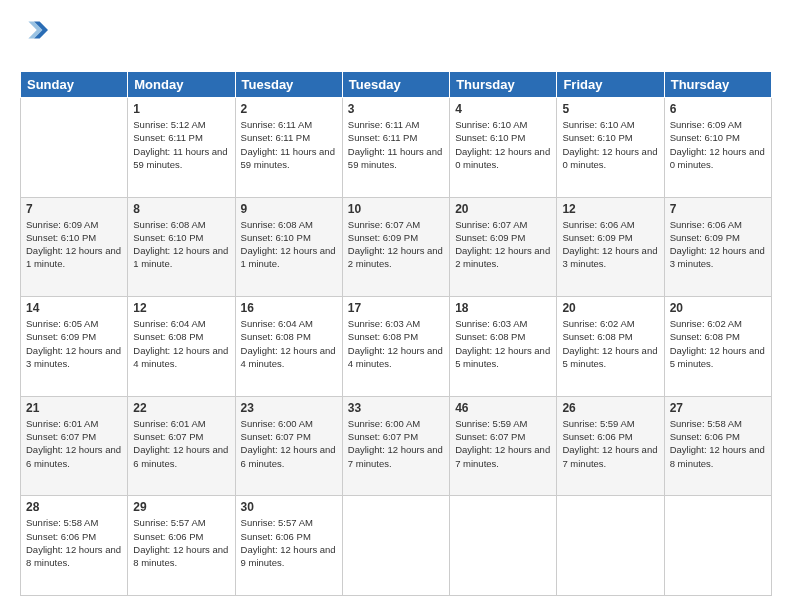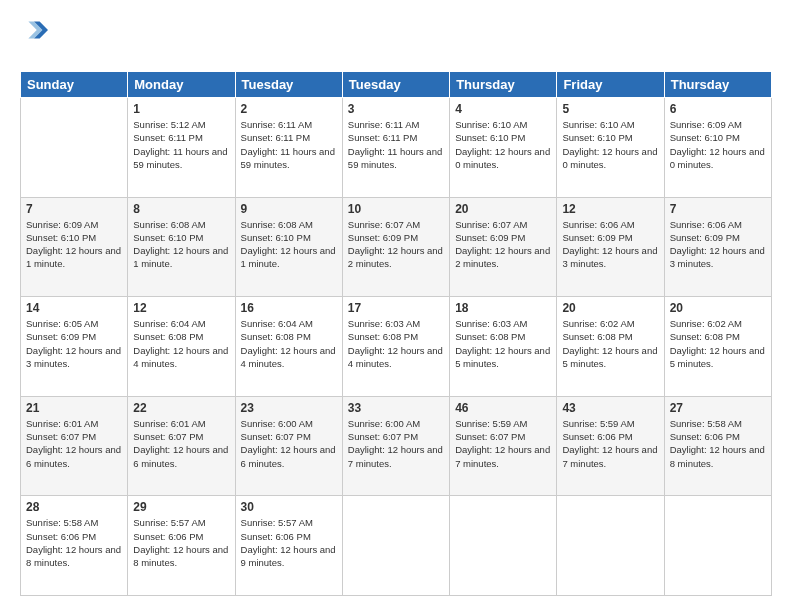--- a/index.html
+++ b/index.html
@@ -310,21 +310,21 @@
 and 7 minutes.</div>
           </td>
           <td>
             <div class="day-number">46</div>
             <div class="day-info">Sunrise: 5:59 AM
 Sunset: 6:07 PM
 Daylight: 12 hours
 and 7 minutes.</div>
           </td>
           <td>
-            <div class="day-number">43</div>
+            <div class="day-number">26</div>
             <div class="day-info">Sunrise: 5:59 AM
 Sunset: 6:06 PM
 Daylight: 12 hours
 and 7 minutes.</div>
           </td>
           <td>
             <div class="day-number">27</div>
             <div class="day-info">Sunrise: 5:58 AM
 Sunset: 6:06 PM
 Daylight: 12 hours

